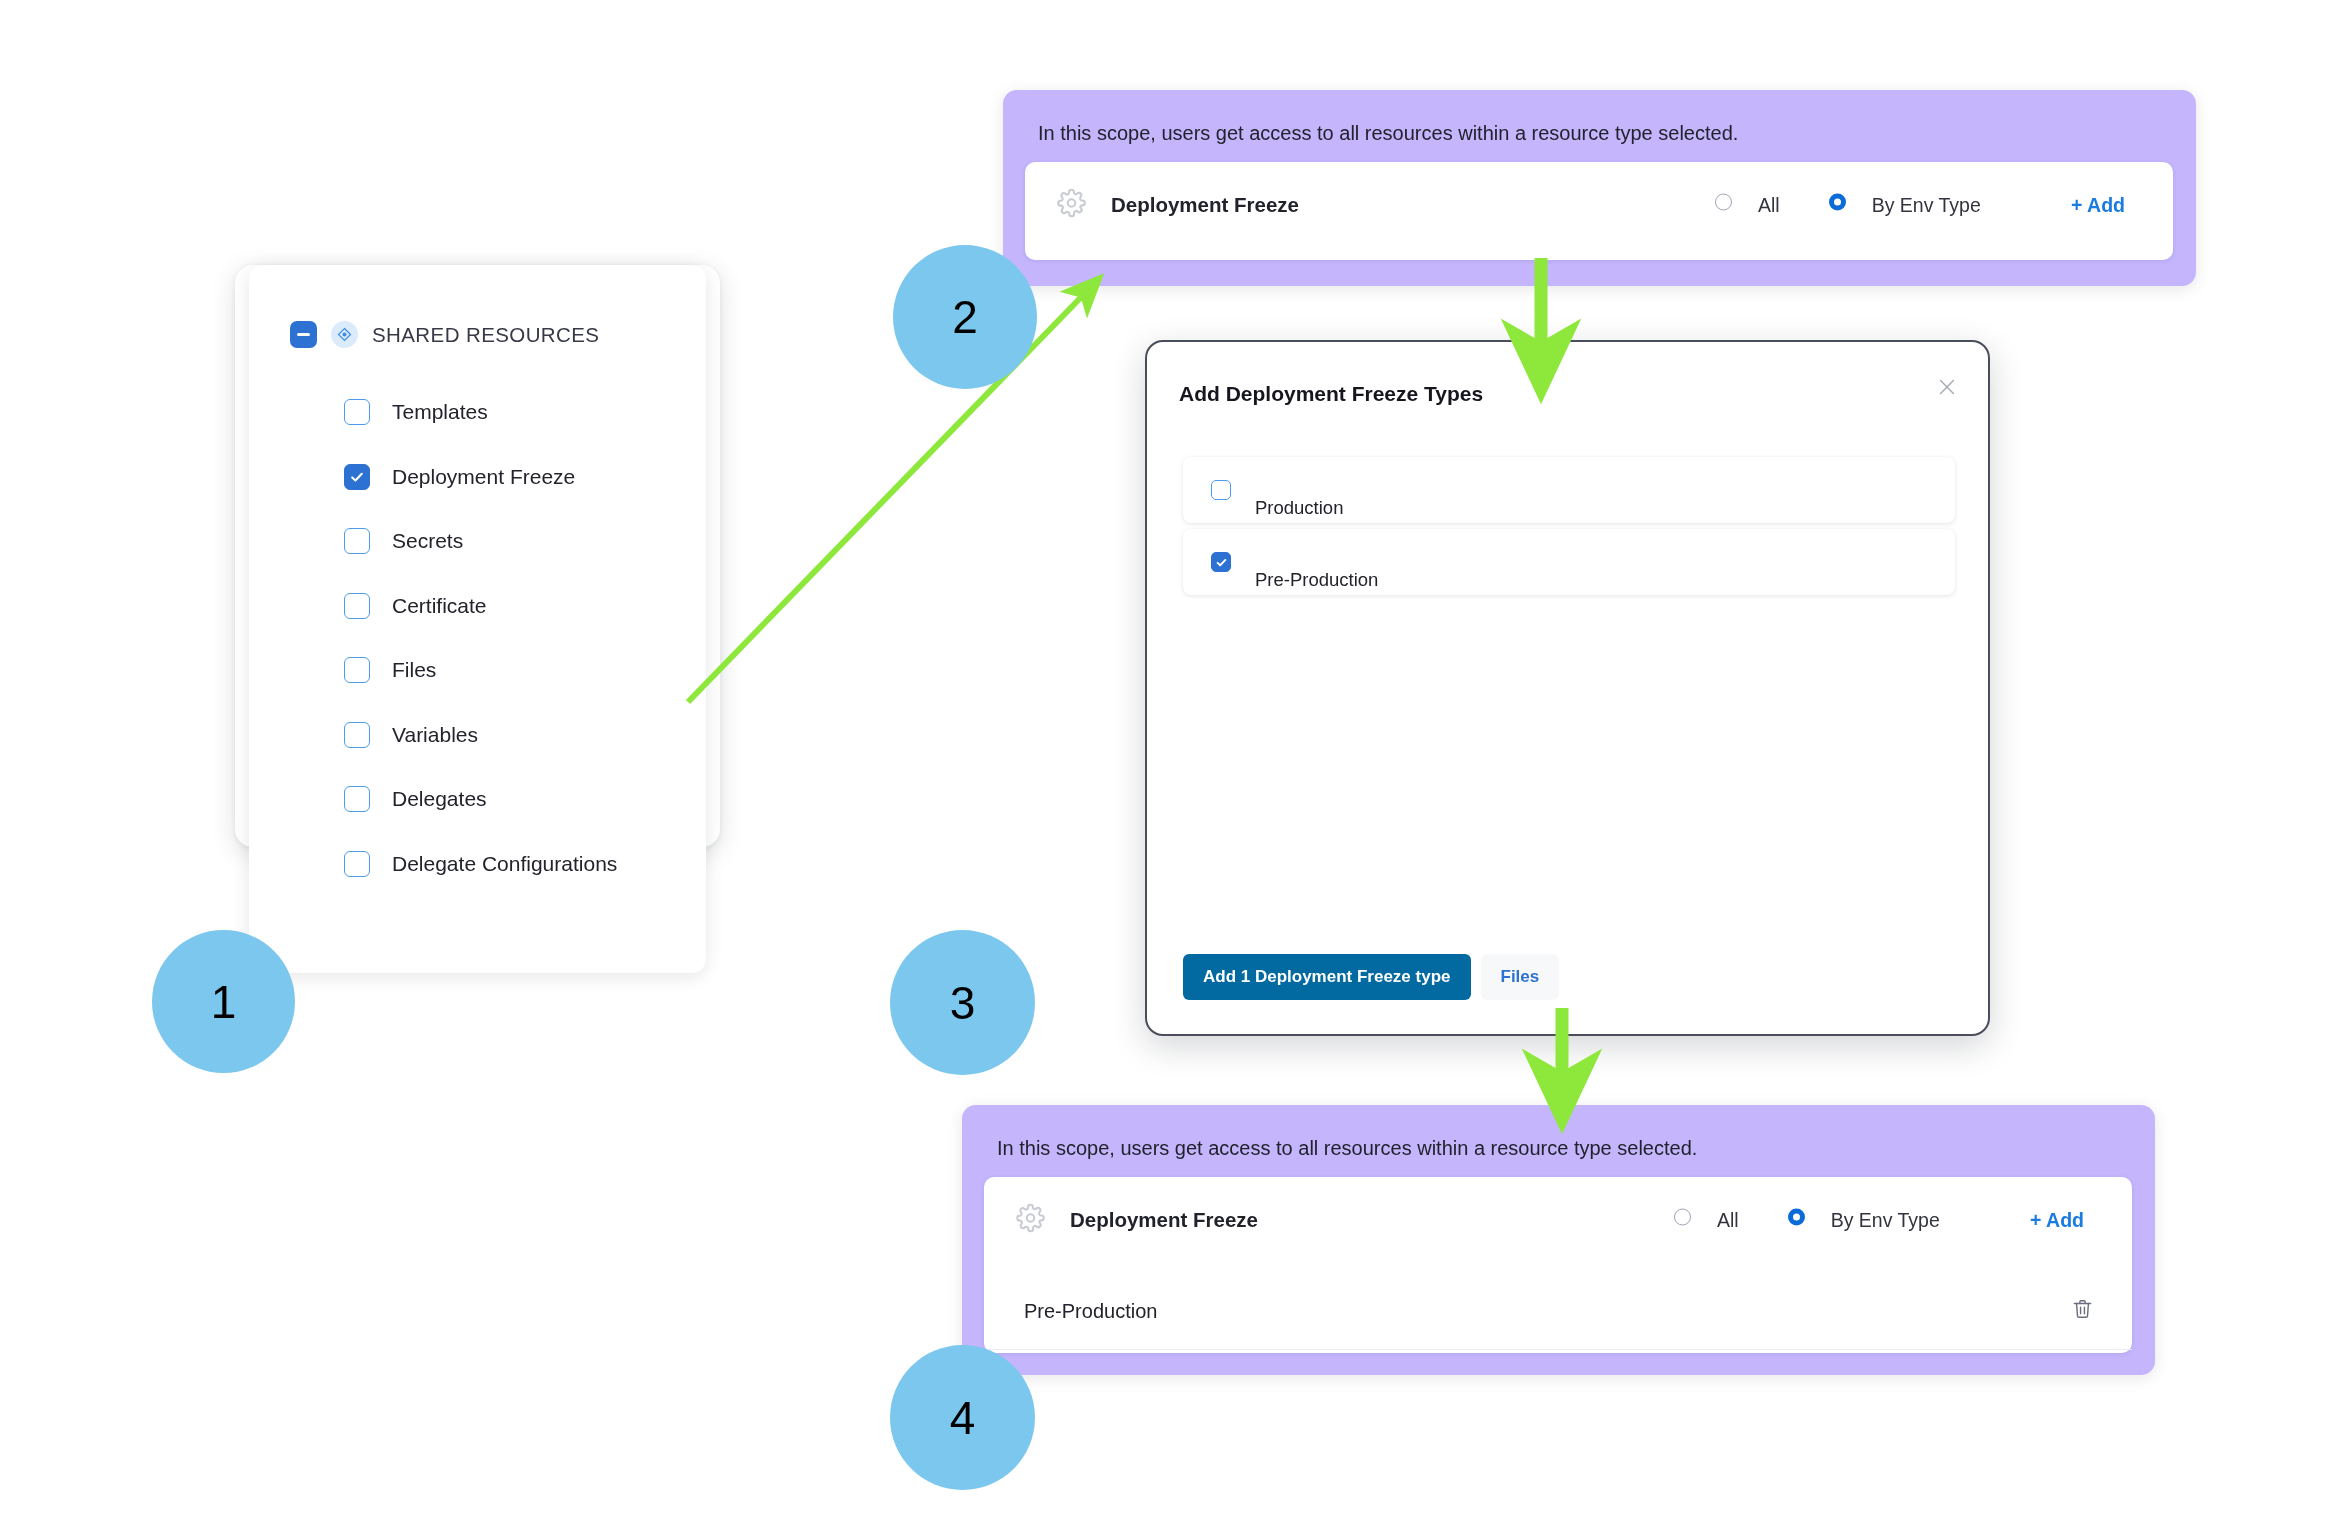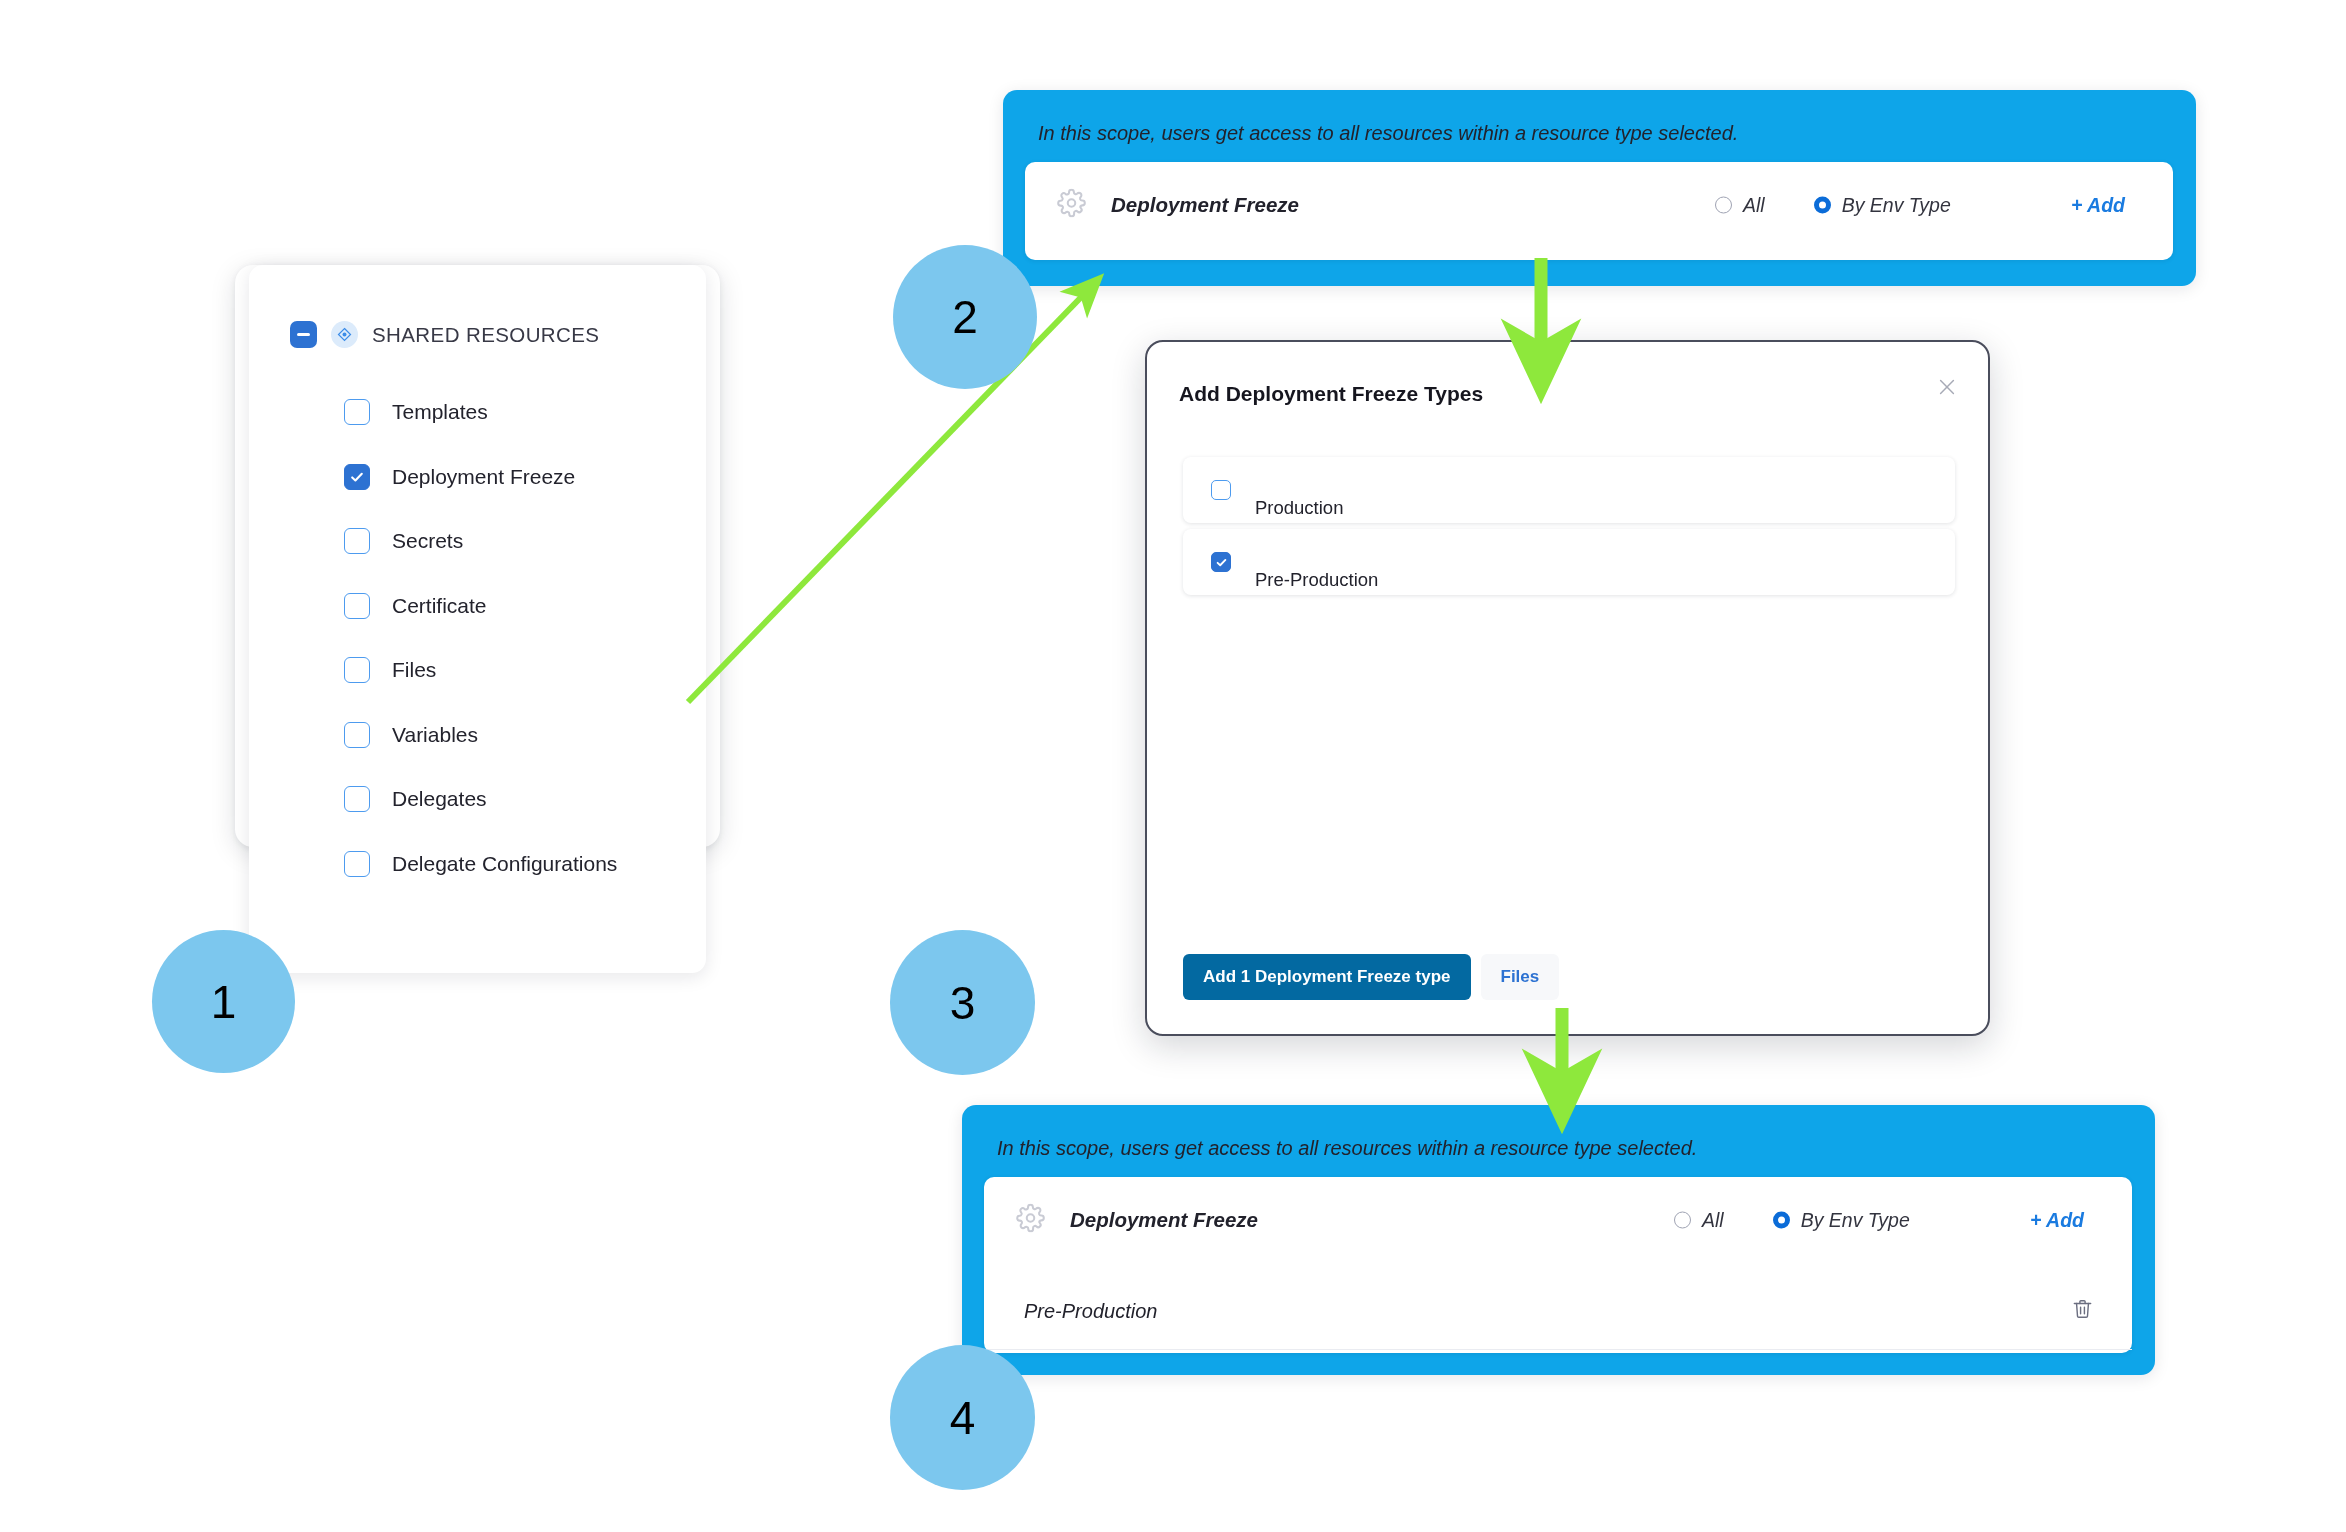--- a/index.html
+++ b/index.html
@@ -70,46 +70,45 @@
   .cbox.checked{
     background:#2D72D2;border-color:#2D72D2;
     display:flex;align-items:center;justify-content:center;
   }
   .cbox.checked svg{display:block;}
   .res-label{font-size:21px;color:#23232D;white-space:nowrap;}
 
   
   .scope-panel{
     position:absolute;
-    background:#0ea5e9;
+    background:#c4b5fd;
     border-radius:14px;
     box-shadow:0 3px 16px rgba(16,24,40,.10);
     z-index:15;
-    font-style:italic;
   }
   .scope-desc{
     position:absolute;left:35px;top:32px;
     font-size:20px;color:#22222C;white-space:nowrap;
   }
   .scope-card{
     position:absolute;left:22px;
     background:#ffffff;border-radius:10px;
     box-shadow:0 1px 5px rgba(16,24,40,.09);
   }
   .scope-row{
     position:absolute;left:0;top:0;right:0;height:86px;
     display:flex;align-items:center;
   }
   .gear-wrap{position:absolute;left:32px;top:50%;transform:translateY(-50%);}
   .scope-name{
     position:absolute;left:86px;top:50%;transform:translateY(-50%);
     font-size:20.5px;font-weight:bold;color:#22222C;white-space:nowrap;
   }
   .radio-group{position:absolute;top:50%;transform:translateY(-50%);display:flex;align-items:center;}
-  .radio-opt{display:flex;align-items:center;gap:11px;}
+  .radio-opt{display:flex;align-items:flex-start;gap:26px;}
   .radio{
     width:17px;height:17px;border-radius:50%;border:1.6px solid #9FA3B3;
     box-sizing:border-box;flex:none;background:#fff;
   }
   .radio.on{
     border:5px solid #0B6CD8;background:#fff;
   }
   .radio-label{font-size:19.5px;color:#33343F;white-space:nowrap;}
   .add-link{
     position:absolute;top:50%;transform:translateY(-50%);

